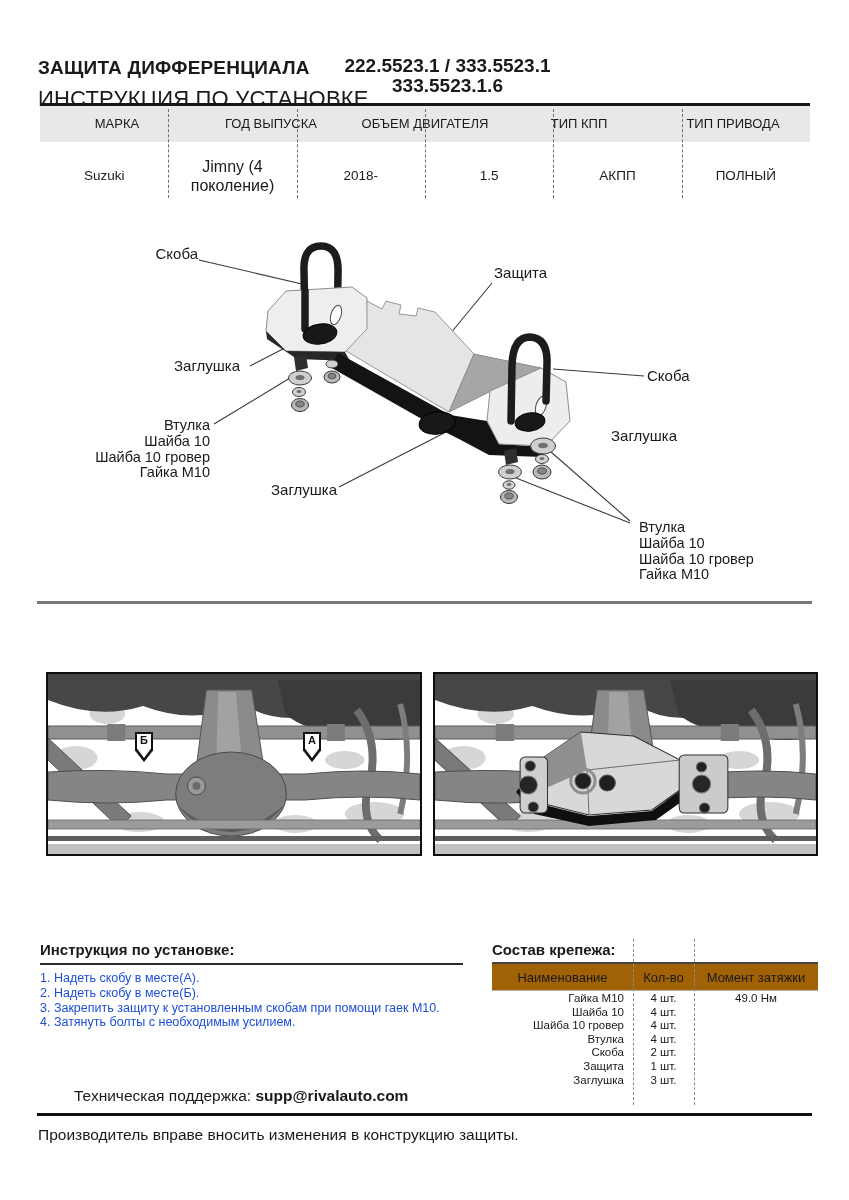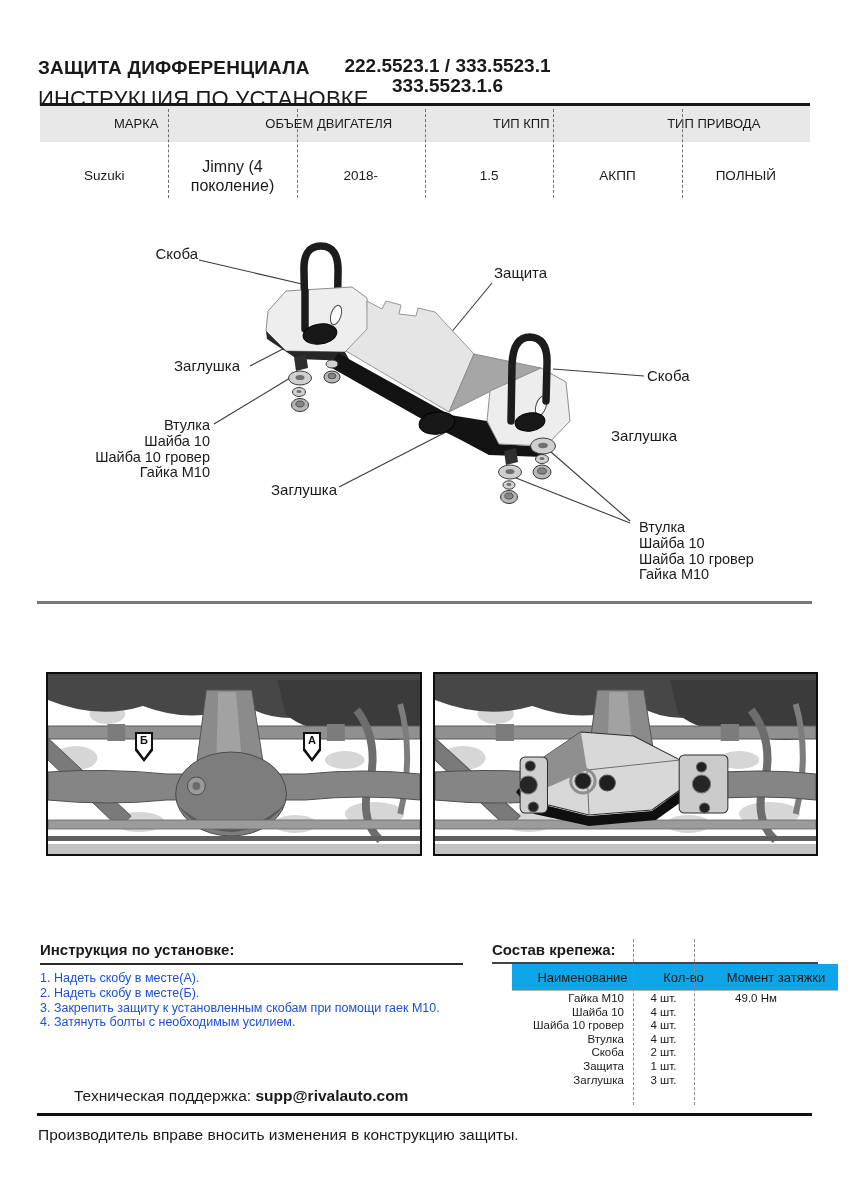--- a/index.html
+++ b/index.html
@@ -30,21 +30,21 @@
   .marker .m-in{position:absolute;left:2px;top:2px;width:14px;height:24px;background:#fff;
                 clip-path:polygon(0 0,100% 0,100% 60%,50% 100%,0 60%);}
   .marker .m-txt{position:absolute;left:0;top:2px;width:18px;text-align:center;
                  font-size:11px;font-weight:bold;color:#111;}
   
   .rule{background:#111;}
   
   .sec-head{font-size:15px;font-weight:bold;}
   .steps{font-size:12.5px;line-height:14.8px;color:#1d4ed8;}
   
-  .hw-headrow{left:512px;top:964px;width:326px;height:26px;background:#0ea5e9;
+  .hw-headrow{left:492px;top:964px;width:326px;height:26px;background:#a16207;
               border-bottom:1px solid #b5b5b5;display:flex;}
   .hw-headrow .hc{display:flex;align-items:center;justify-content:center;font-size:13px;}
   .hw-rows{left:492px;top:992px;width:326px;}
   .hw-row{display:flex;height:13.6px;font-size:11.5px;}
   .hw-row .c-name{width:141px;text-align:right;box-sizing:border-box;padding-right:9px;}
   .hw-row .c-qty{width:61px;text-align:center;}
   .hw-row .c-torque{width:124px;text-align:center;}
   .hw-dash{position:absolute;top:939px;height:166px;border-left:1px dashed #8a8a8a;}
   
   .foot-txt{font-size:15.5px;line-height:21px;}
@@ -58,20 +58,21 @@
   <div class="abs hdr-sub">ИНСТРУКЦИЯ ПО УСТАНОВКЕ</div>
   <div class="abs hdr-title">ЗАЩИТА ДИФФЕРЕНЦИАЛА</div>
   <div class="abs hdr-parts">
     <div>222.5523.1 / 333.5523.1</div>
     <div>333.5523.1.6</div>
   </div>
 
   <div class="abs vtable">
     <div class="hrow">
       <div class="cell">МАРКА</div>
+      <div class="cell">ГОД ВЫПУСКА</div>
       <div class="cell">ОБЪЕМ ДВИГАТЕЛЯ</div>
       <div class="cell">ТИП КПП</div>
       <div class="cell">ТИП ПРИВОДА</div>
     </div>
     <div class="drow">
       <div class="cell">Suzuki</div>
       <div class="cell small">Jimny (4 поколение)</div>
       <div class="cell">2018-</div>
       <div class="cell">1.5</div>
       <div class="cell">АКПП</div>

